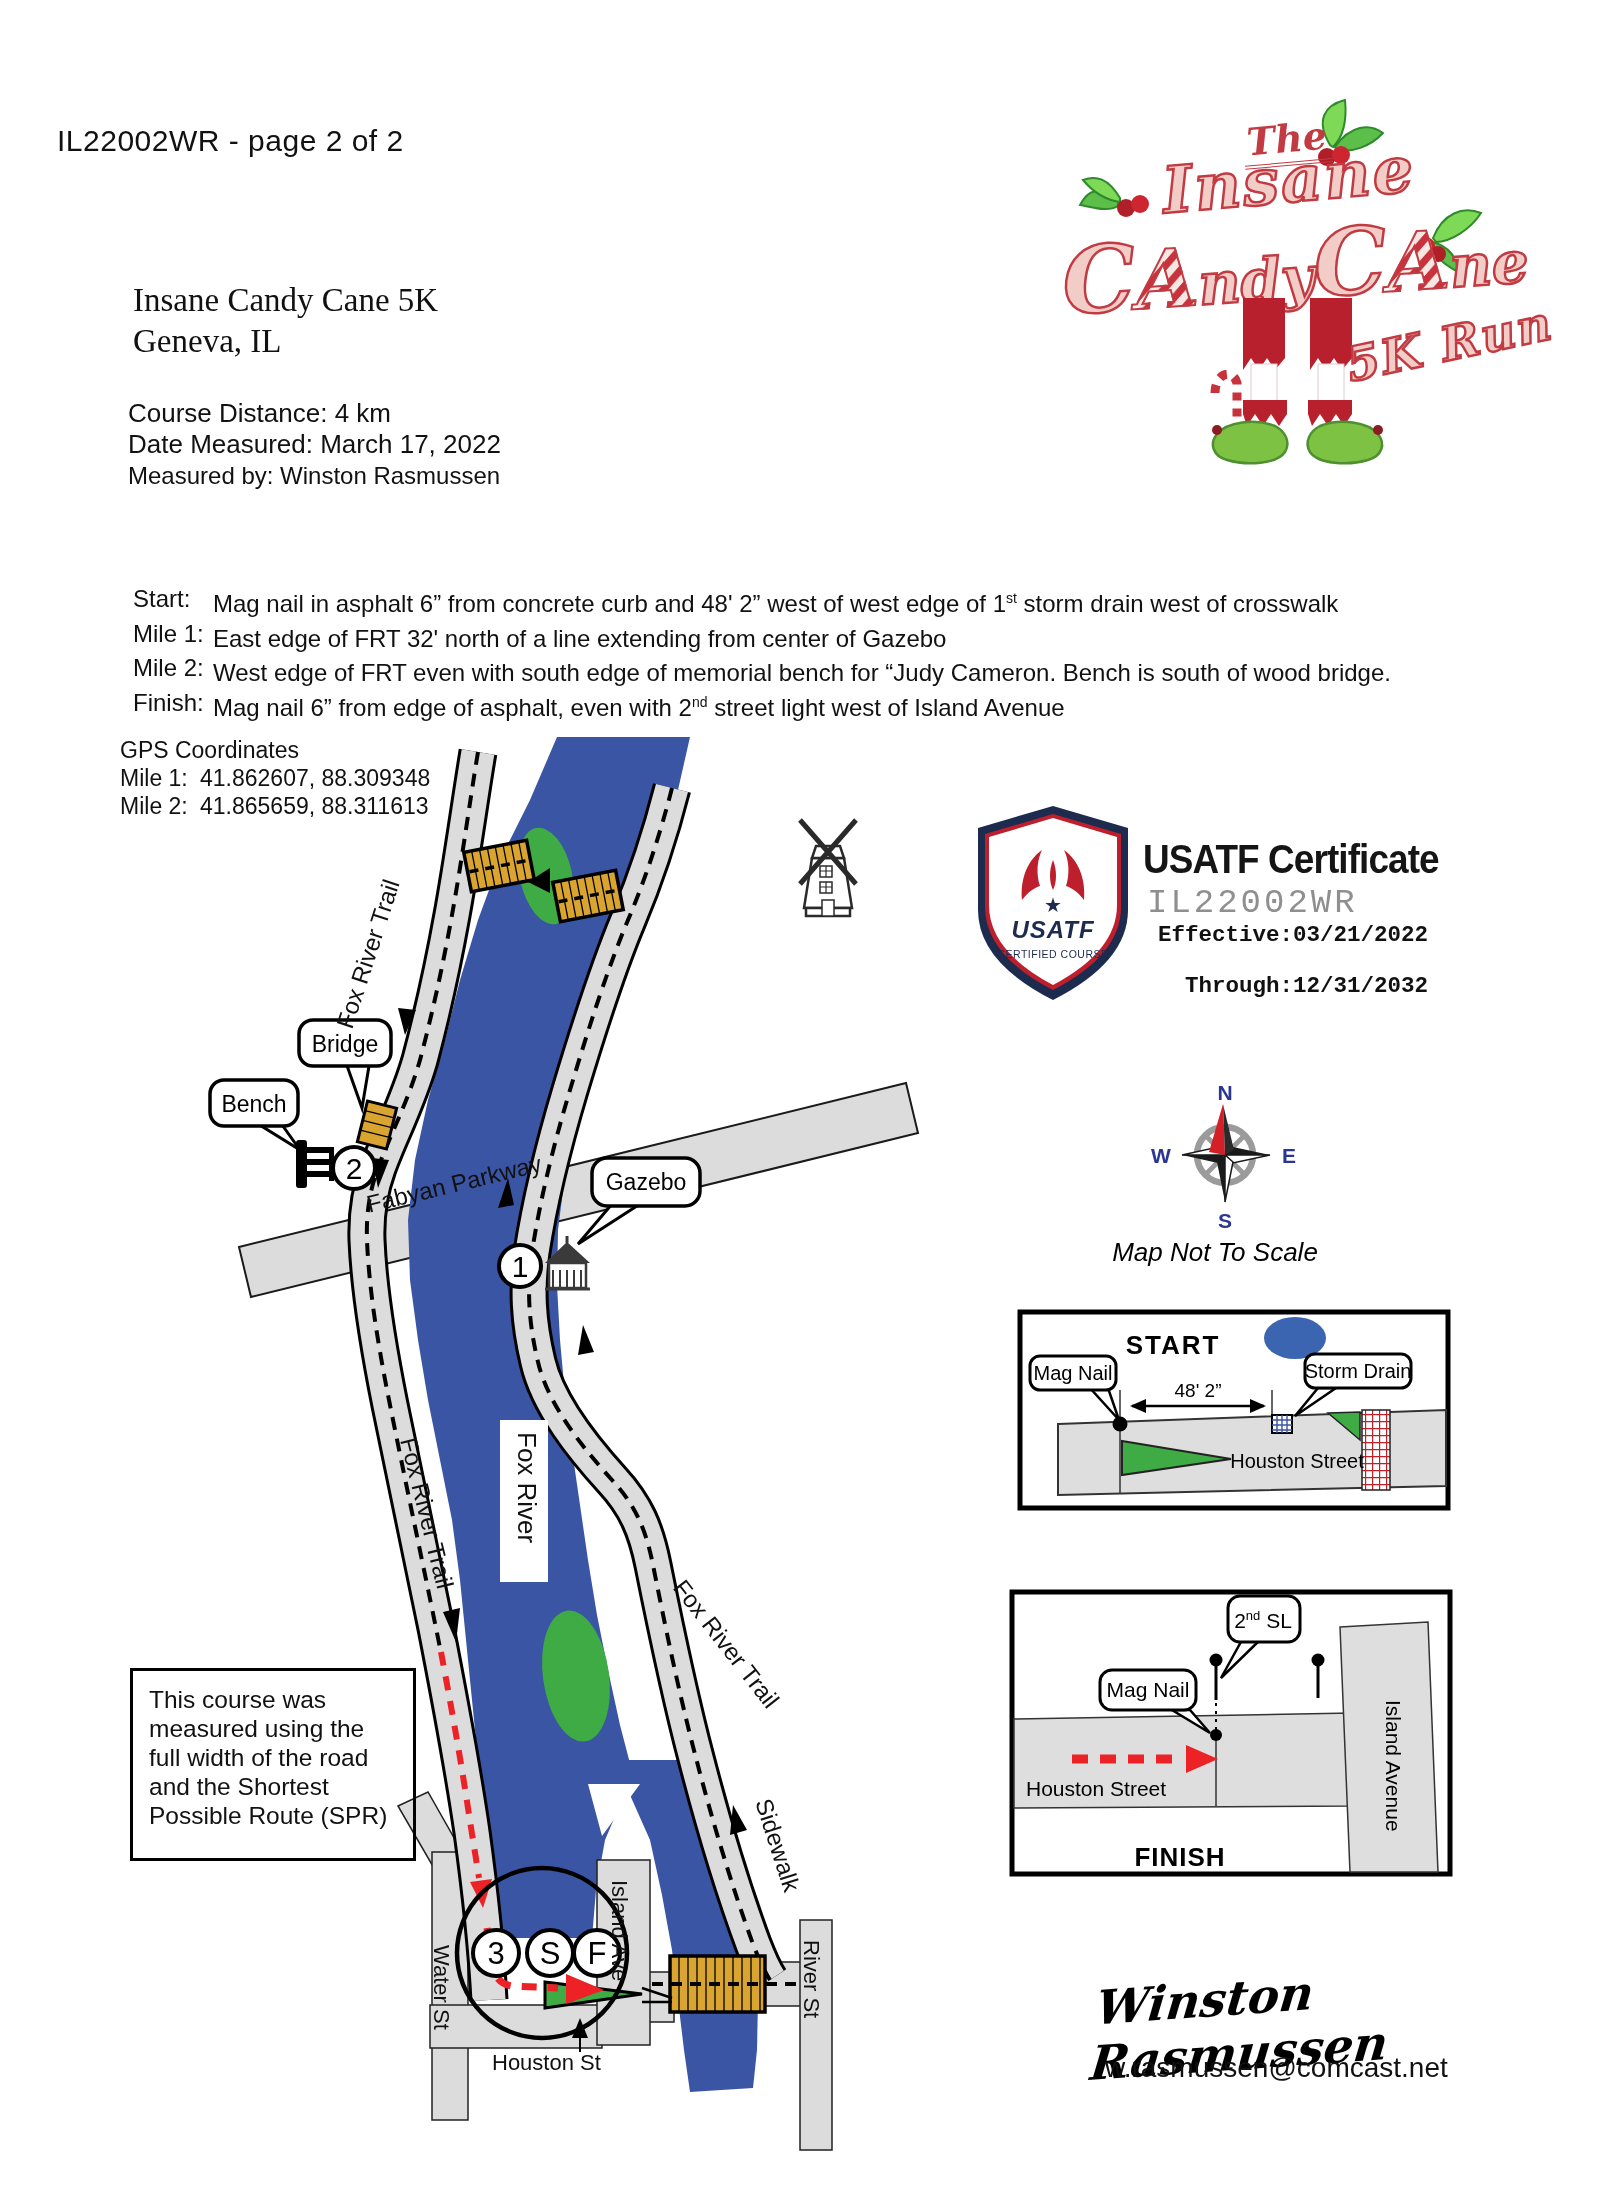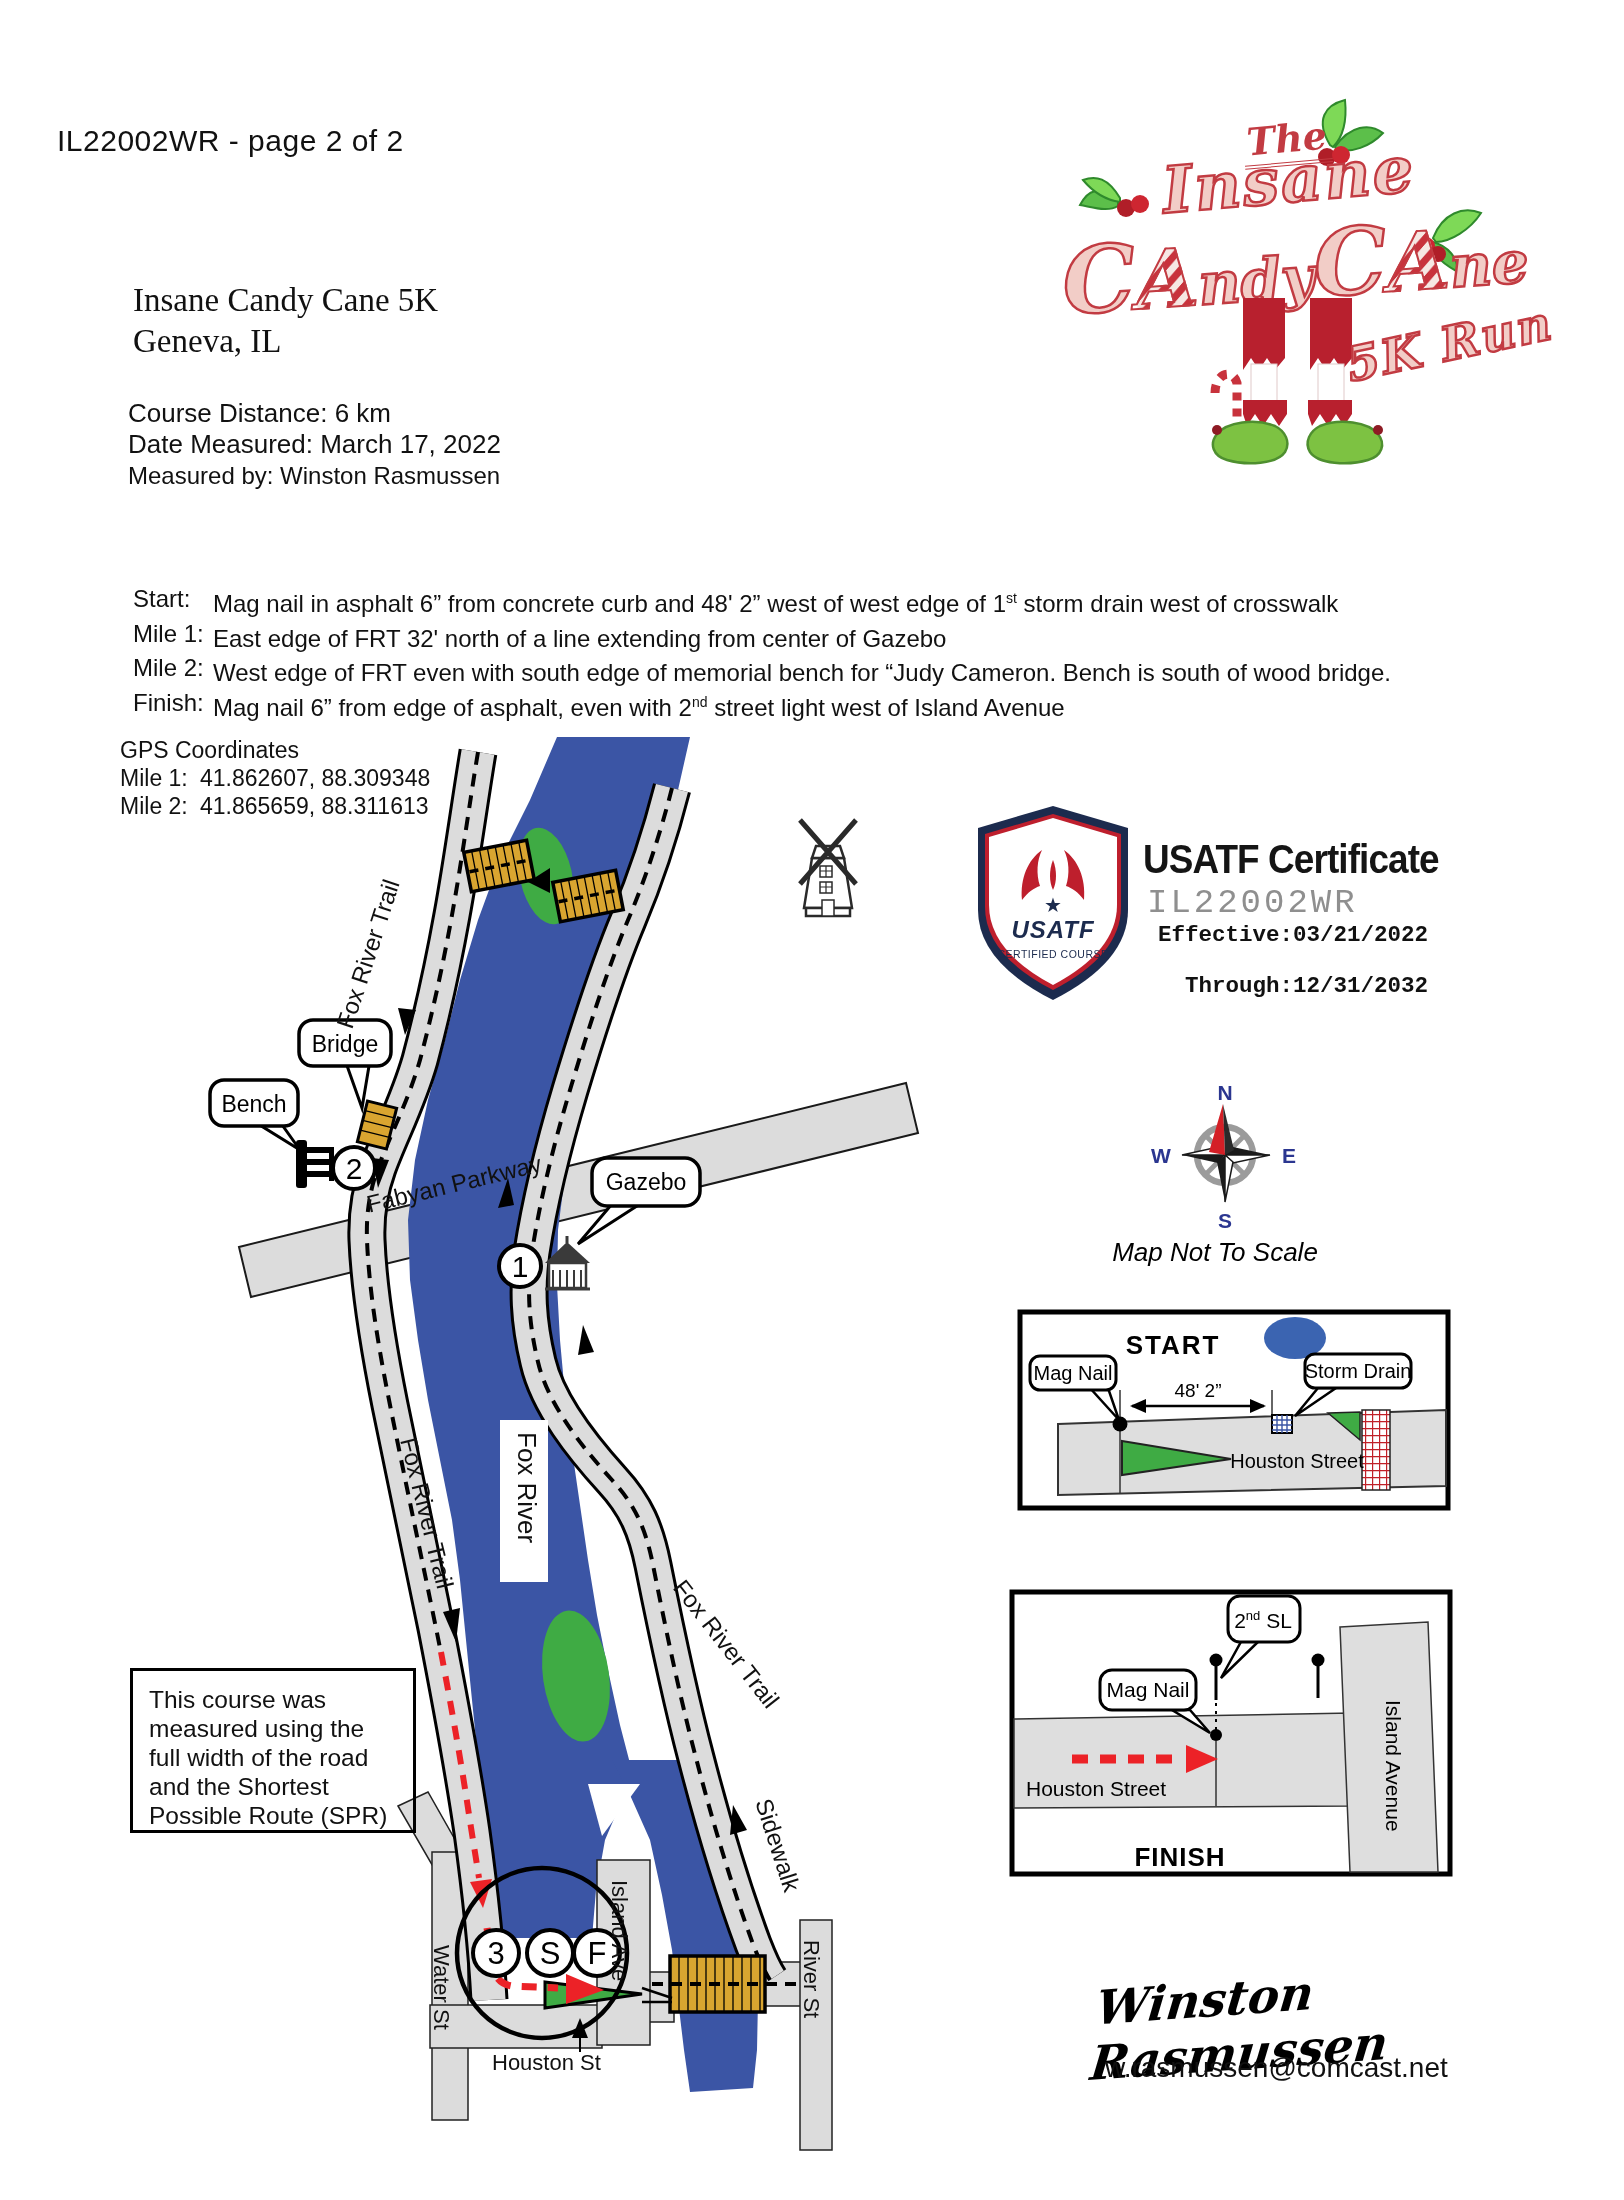--- a/index.html
+++ b/index.html
@@ -16,21 +16,21 @@
 
   .points{left:120px;top:584px;font-size:24px;line-height:29.5px;}
   .pt-row{display:flex;}
   .pt-label{width:80px;flex:0 0 80px;margin-left:13px;}
   .pt-text sup{font-size:14px;}
 
   .gps{left:120px;top:736px;font-size:23px;line-height:28px;}
   .gps-row{display:flex;}
   .gps-label{width:80px;flex:0 0 80px;}
 
-  .note-box{left:130px;top:1668px;width:252px;border:3px solid #000;padding:14px 12px 0 16px;
+  .note-box{left:130px;top:1668px;width:252px;border:3px solid #000;padding:14px 12px 28px 16px;
             font-size:24.5px;line-height:29px;}
 
   
   .usatf-title{left:1143px;top:836px;font-size:41px;font-weight:bold;letter-spacing:-1px;
                transform:scaleX(.9);transform-origin:left top;color:#151515;}
   .usatf-id{left:1147px;top:884px;font-family:"Liberation Mono",monospace;font-size:34px;
             letter-spacing:3px;color:#8F8F8F;}
   .usatf-row{left:1147px;font-family:"Liberation Mono",monospace;font-size:22.5px;font-weight:bold;color:#111;text-align:right;}
   .usatf-row .clabel{display:inline-block;min-width:146px;}
   .usatf-eff{top:922px;} .usatf-thr{top:973px;}
@@ -377,21 +377,21 @@
     </svg>
     <div class="txt logo-run">5K Run</div>
   </div>
 
   <div class="txt race-title">
     <div>Insane Candy Cane 5K</div>
     <div>Geneva, IL</div>
   </div>
 
   <div class="txt course-info">
-    <div>Course Distance: 6 km</div>
+    <div>Course Distance: 4 km</div>
     <div>Date Measured: March 17, 2022</div>
     <div class="l3">Measured by: Winston Rasmussen</div>
   </div>
 
   <div class="txt points">
     <div class="pt-row">
       <span class="pt-label">Start:</span>
       <span class="pt-text"><span>Mag nail in asphalt 6” from concrete curb and 48' 2” west of west edge of 1</span><sup>st</sup><span> storm drain west of crosswalk</span></span>
     </div>
     <div class="pt-row">

